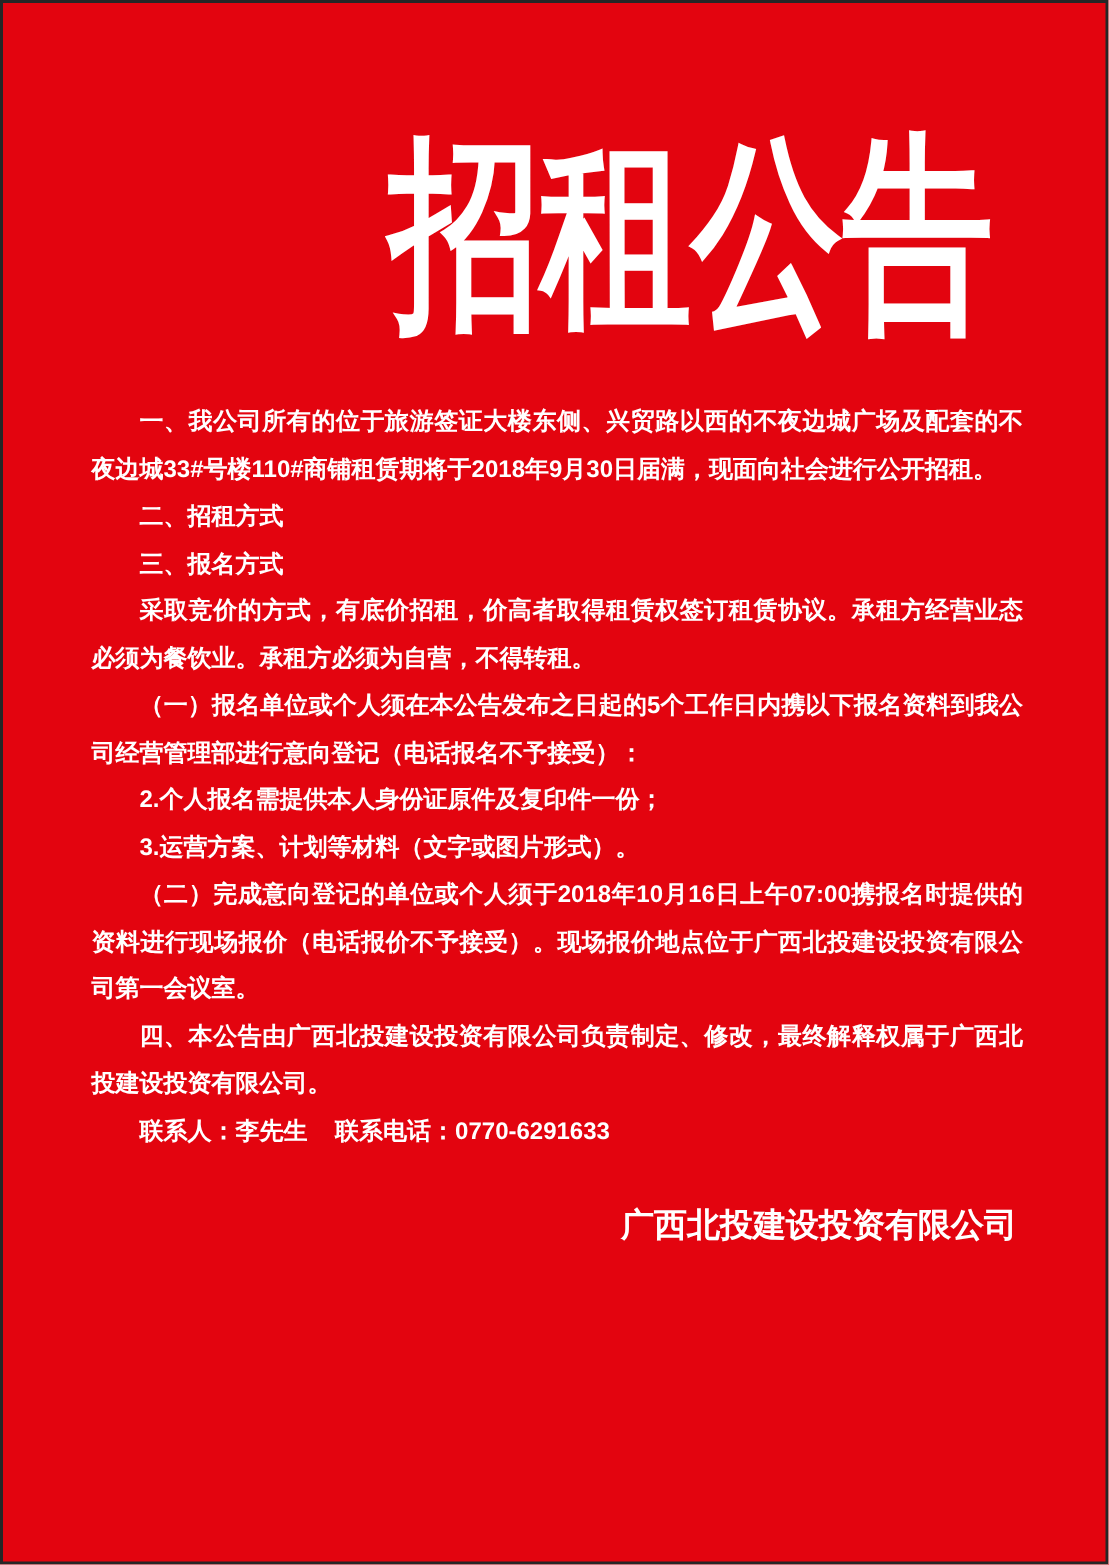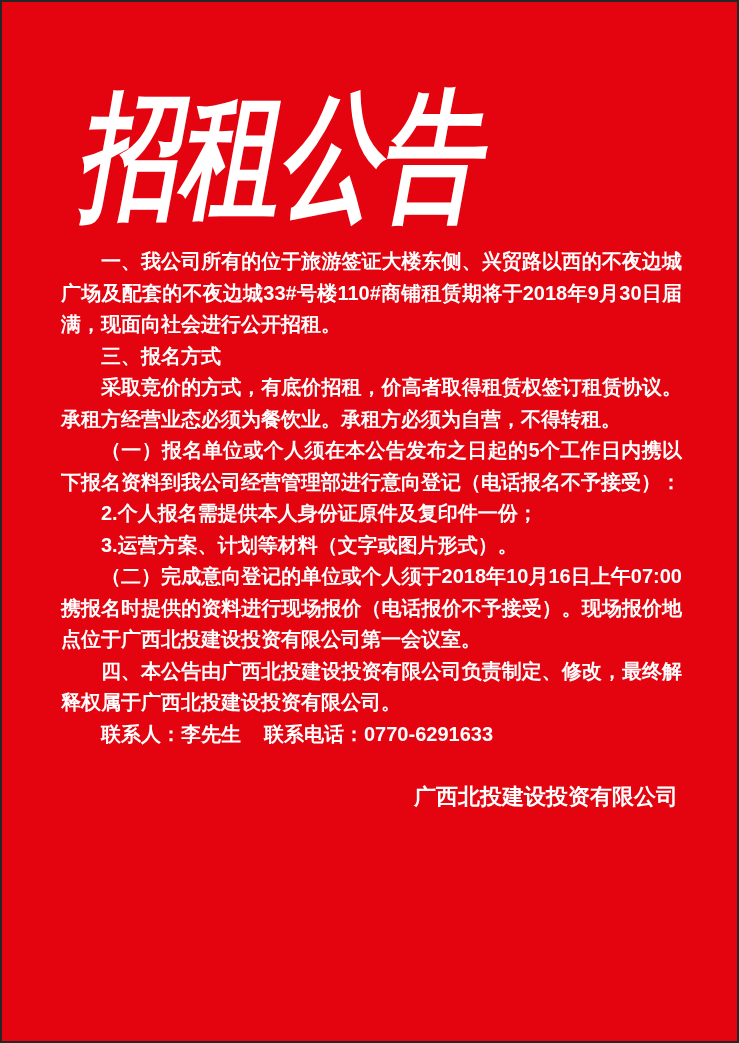--- a/index.html
+++ b/index.html
@@ -13,37 +13,36 @@
     height: 1043px;
     box-sizing: border-box;
     background: #e3040f;
     border: 2px solid #262626;
     color: #ffffff;
     overflow: hidden;
     font-family: "Liberation Sans", sans-serif;
   }
   .title {
     margin: 84px 0 0 0;
-    text-align: left;
+    text-align: right;
     font-family: "DejaVu Serif", "Liberation Serif", serif;
     font-weight: bold;
     font-size: 138px;
     line-height: 140px;
     white-space: nowrap;
-    font-style: italic;
   }
   .title-inner {
     display: inline-block;
     transform: scaleX(0.73);
     transform-origin: center;
   }
   .content {
-    margin-top: 20px;
+    margin-top: 40px;
     padding: 0 55px 0 59px;
-    font-size: 20px;
+    font-size: 16px;
     line-height: 31.5px;
     font-weight: bold;
     text-align: justify;
     text-justify: inter-ideograph;
     word-break: break-all;
     overflow-wrap: anywhere;
   }
   .content p {
     margin: 0;
     text-indent: 2em;
@@ -63,20 +62,21 @@
 </style>
 </head>
 <body>
 
 <div class="poster" style="background: rgb(227, 4, 15); border-color: rgb(38, 38, 38); color: rgb(255, 255, 255);">
 
   <h1 class="title"><span class="title-inner">招租公告</span></h1>
 
   <div class="content">
     <p>一、我公司所有的位于旅游签证大楼东侧、兴贸路以西的不夜边城广场及配套的不夜边城33#号楼110#商铺租赁期将于2018年9月30日届满，现面向社会进行公开招租。</p>
+    <p>二、招租方式</p>
     <p>三、报名方式</p>
     <p>采取竞价的方式，有底价招租，价高者取得租赁权签订租赁协议。承租方经营业态必须为餐饮业。承租方必须为自营，不得转租。</p>
     <p>（一）报名单位或个人须在本公告发布之日起的5个工作日内携以下报名资料到我公司经营管理部进行意向登记（电话报名不予接受）：</p>
     <p>2.个人报名需提供本人身份证原件及复印件一份；</p>
     <p>3.运营方案、计划等材料（文字或图片形式）。</p>
     <p>（二）完成意向登记的单位或个人须于2018年10月16日上午07:00携报名时提供的资料进行现场报价（电话报价不予接受）。现场报价地点位于广西北投建设投资有限公司第一会议室。</p>
     <p>四、本公告由广西北投建设投资有限公司负责制定、修改，最终解释权属于广西北投建设投资有限公司。</p>
     <p><span>联系人：</span><span>李先生</span><span class="contact-spacer"></span><span>联系电话：</span><span>0770-6291633</span></p>
   </div>
 

